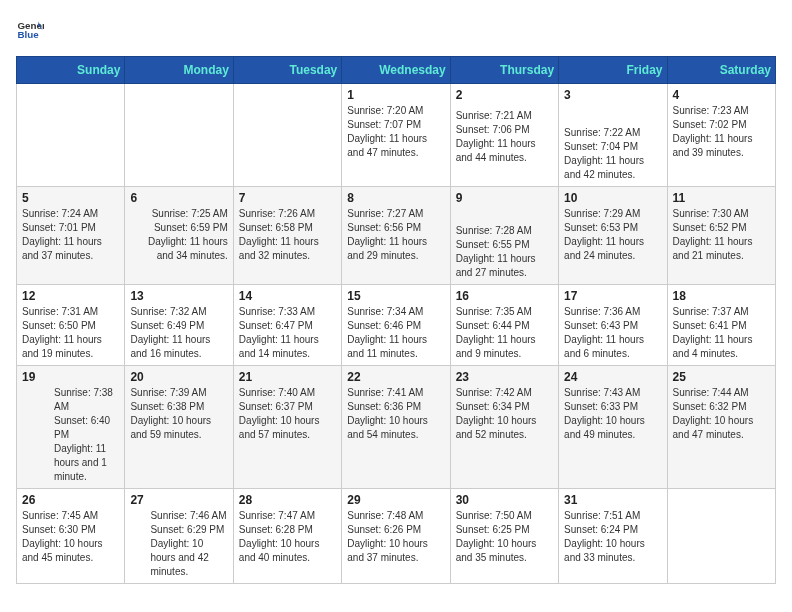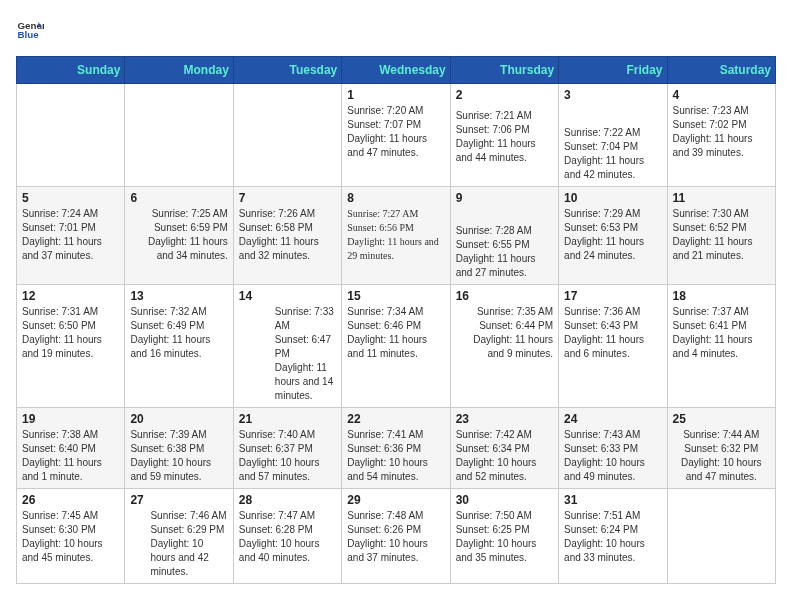--- a/index.html
+++ b/index.html
@@ -152,21 +152,21 @@
 Daylight: 11 hours and 34 minutes.</div>
         </td>
         <td>
           <div class="day-number">7</div>
           <div class="day-info" style="white-space: pre-line;">Sunrise: 7:26 AM
 Sunset: 6:58 PM
 Daylight: 11 hours and 32 minutes.</div>
         </td>
         <td>
           <div class="day-number">8</div>
-          <div class="day-info" style="white-space: pre-line; font-family: Liberation Serif, serif;">Sunrise: 7:27 AM
+          <div class="day-info" style="white-space: pre-line;">Sunrise: 7:27 AM
 Sunset: 6:56 PM
 Daylight: 11 hours and 29 minutes.</div>
         </td>
         <td>
           <div class="day-number">9</div>
           <div class="day-info" style="white-space: pre-line; margin-top: 19px;">Sunrise: 7:28 AM
 Sunset: 6:55 PM
 Daylight: 11 hours and 27 minutes.</div>
         </td>
         <td>
@@ -190,53 +190,53 @@
 Daylight: 11 hours and 19 minutes.</div>
         </td>
         <td>
           <div class="day-number">13</div>
           <div class="day-info" style="white-space: pre-line;">Sunrise: 7:32 AM
 Sunset: 6:49 PM
 Daylight: 11 hours and 16 minutes.</div>
         </td>
         <td>
           <div class="day-number">14</div>
-          <div class="day-info" style="white-space: pre-line; margin-left: 36px;">Sunrise: 7:33 AM
+          <div class="day-info" style="white-space: pre-line;">Sunrise: 7:33 AM
 Sunset: 6:47 PM
 Daylight: 11 hours and 14 minutes.</div>
         </td>
         <td>
           <div class="day-number">15</div>
           <div class="day-info" style="white-space: pre-line;">Sunrise: 7:34 AM
 Sunset: 6:46 PM
 Daylight: 11 hours and 11 minutes.</div>
         </td>
         <td>
           <div class="day-number">16</div>
-          <div class="day-info" style="white-space: pre-line; text-align: right;">Sunrise: 7:35 AM
+          <div class="day-info" style="white-space: pre-line;">Sunrise: 7:35 AM
 Sunset: 6:44 PM
 Daylight: 11 hours and 9 minutes.</div>
         </td>
         <td>
           <div class="day-number">17</div>
           <div class="day-info" style="white-space: pre-line;">Sunrise: 7:36 AM
 Sunset: 6:43 PM
 Daylight: 11 hours and 6 minutes.</div>
         </td>
         <td>
           <div class="day-number">18</div>
           <div class="day-info" style="white-space: pre-line;">Sunrise: 7:37 AM
 Sunset: 6:41 PM
 Daylight: 11 hours and 4 minutes.</div>
         </td>
       </tr>
       <tr>
         <td>
           <div class="day-number">19</div>
-          <div class="day-info" style="white-space: pre-line;">Sunrise: 7:38 AM
+          <div class="day-info" style="white-space: pre-line; margin-left: 32px;">Sunrise: 7:38 AM
 Sunset: 6:40 PM
 Daylight: 11 hours and 1 minute.</div>
         </td>
         <td>
           <div class="day-number">20</div>
           <div class="day-info" style="white-space: pre-line;">Sunrise: 7:39 AM
 Sunset: 6:38 PM
 Daylight: 10 hours and 59 minutes.</div>
         </td>
         <td>
@@ -258,21 +258,21 @@
 Daylight: 10 hours and 52 minutes.</div>
         </td>
         <td>
           <div class="day-number">24</div>
           <div class="day-info" style="white-space: pre-line;">Sunrise: 7:43 AM
 Sunset: 6:33 PM
 Daylight: 10 hours and 49 minutes.</div>
         </td>
         <td>
           <div class="day-number">25</div>
-          <div class="day-info" style="white-space: pre-line; text-align: center;">Sunrise: 7:44 AM
+          <div class="day-info" style="white-space: pre-line;">Sunrise: 7:44 AM
 Sunset: 6:32 PM
 Daylight: 10 hours and 47 minutes.</div>
         </td>
       </tr>
       <tr>
         <td>
           <div class="day-number">26</div>
           <div class="day-info" style="white-space: pre-line;">Sunrise: 7:45 AM
 Sunset: 6:30 PM
 Daylight: 10 hours and 45 minutes.</div>

